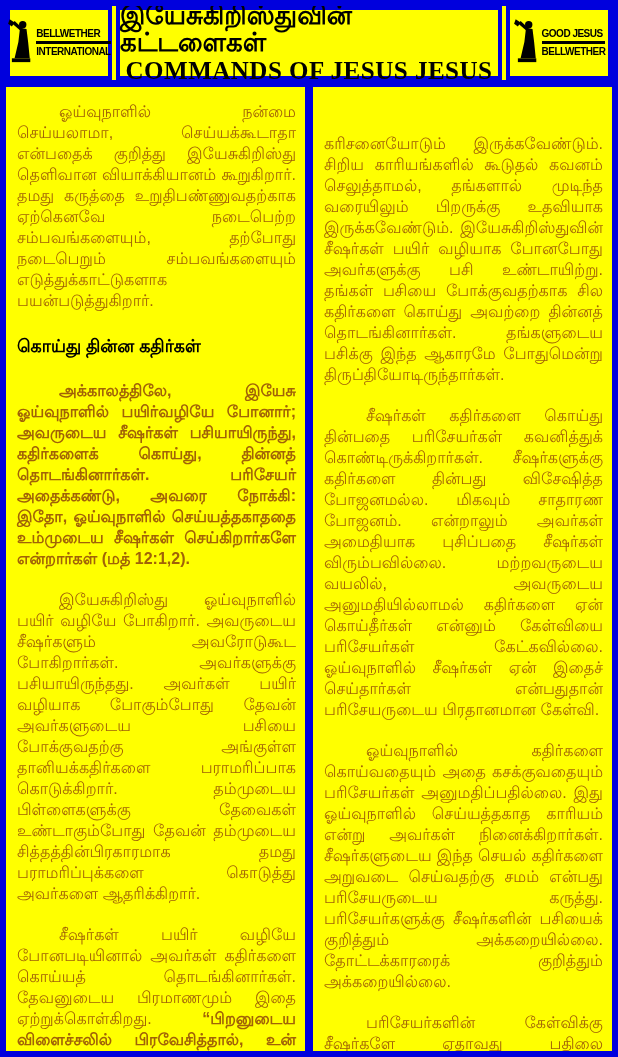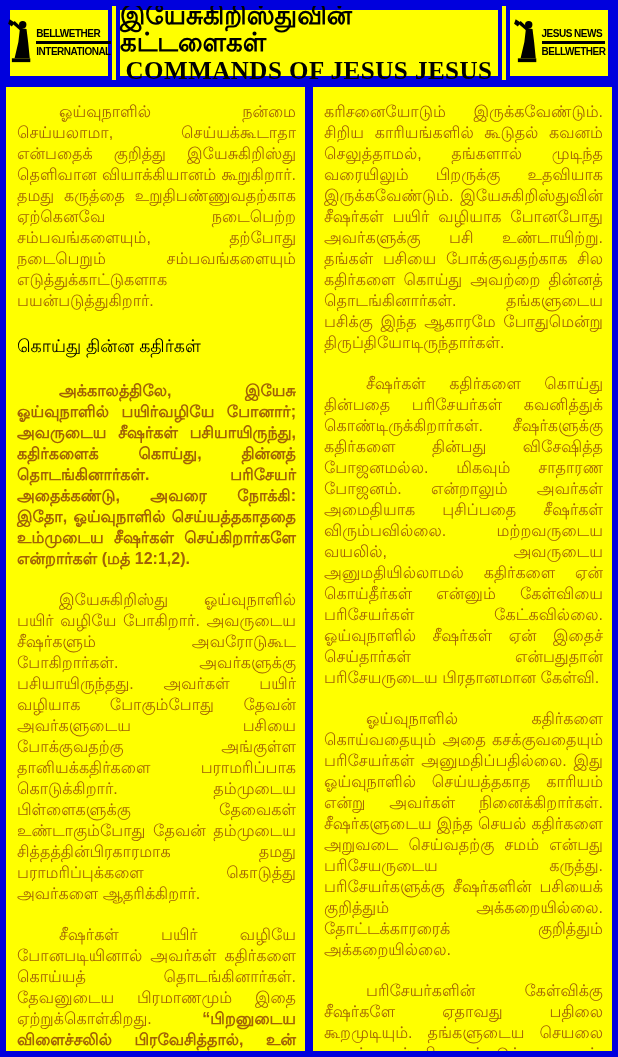--- a/index.html
+++ b/index.html
@@ -72,25 +72,25 @@
   }
   .divider { flex: 0 0 8px; background: #0000DD; }
   .column p {
     margin: 0 0 20px 0;
     font-size: 16px;
     line-height: 21px;
     color: #a16207;
     text-align: justify;
     text-indent: 42px;
   }
-  .column p.no-indent { text-indent: 0; }
+  .column p.no-indent { text-indent: 0; margin-top: 32px; }
   .column p.bold { font-weight: bold; }
   .section-heading {
     font-size: 17.5px;
-    font-weight: normal;
+    font-weight: bold;
     color: #000;
     margin: 26px 0 24px 0;
     line-height: 1.1;
   }
   .quote-bold { font-weight: bold; }
 </style>
 </head>
 <body>
 
 <div class="page">
@@ -126,21 +126,21 @@
           <g fill="#000">
             <circle cx="14.5" cy="6" r="3.4"></circle>
             <path d="M12 9 L18 10 L19.5 22 L21 37 L7 37 L10.5 22 Z"></path>
             <path d="M13 12 L5 5 L7 2.5 L14.5 9.5 Z"></path>
             <path d="M2.5 1 L7 4 L4.5 7.5 L1 5 Z"></path>
             <rect x="4.5" y="37" width="17" height="3.5"></rect>
           </g>
         </svg>
       </span>
       <span class="logo-text">
-        <span class="l1">JESUS NEWS</span>
+        <span class="l1">GOOD JESUS</span>
         <span class="l2">BELLWETHER</span>
       </span>
     </div>
 
   </div>
 
   <div class="content">
 
     <div class="column">
       <p>ஓய்வுநாளில் நன்மை செய்யலாமா, செய்யக்கூடாதா என்பதைக் குறித்து இயேசுகிறிஸ்து தெளிவான வியாக்கியானம் கூறுகிறார். தமது கருத்தை உறுதிபண்ணுவதற்காக ஏற்கெனவே நடைபெற்ற சம்பவங்களையும், தற்போது நடைபெறும் சம்பவங்களையும் எடுத்துக்காட்டுகளாக பயன்படுத்துகிறார்.</p>

